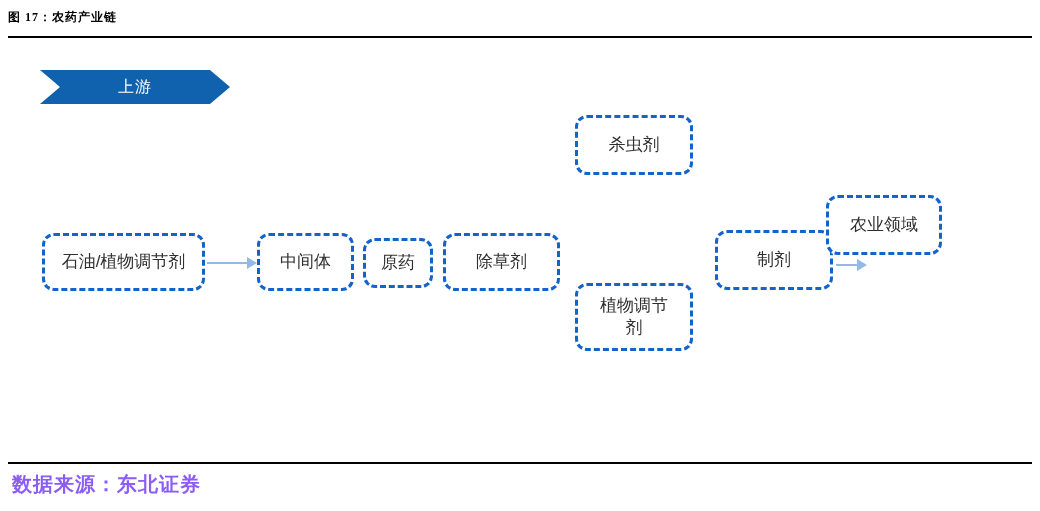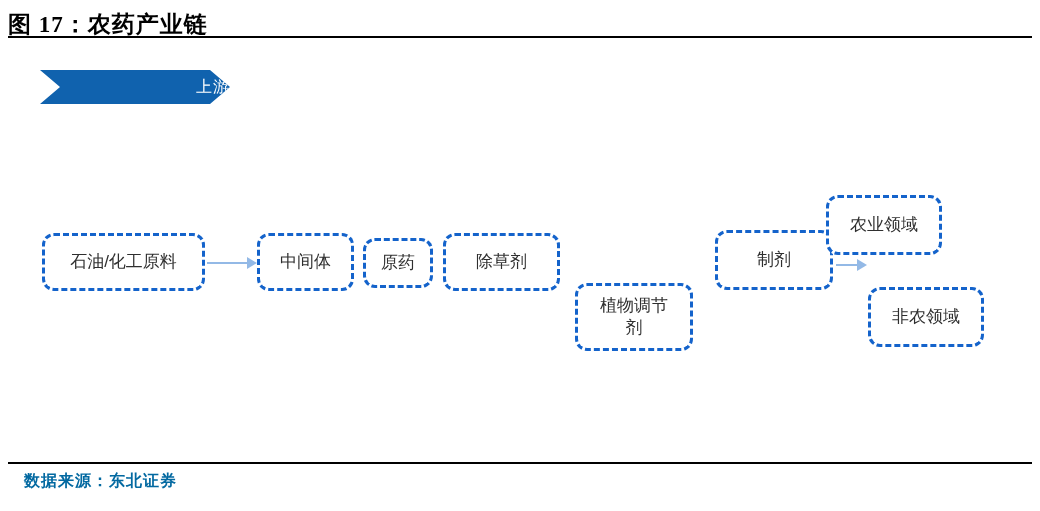--- a/index.html
+++ b/index.html
@@ -11,54 +11,54 @@
     overflow: hidden;
     font-family: "Liberation Sans", sans-serif;
   }
 
   
   .fig-title {
     position: absolute;
     left: 8px; top: 9px;
     font-family: "Liberation Serif", serif;
     font-weight: bold;
-    font-size: 23px;
+    font-size: 12px;
     color: #000000;
     letter-spacing: 1px;
     white-space: nowrap;
   }
   .rule {
     position: absolute;
     left: 8px; width: 1024px;
     height: 2px;
     background: #000000;
   }
   .rule-top { top: 36px; }
   .rule-bottom { top: 462px; height: 2px; }
   .fig-source {
     position: absolute;
-    left: 24px; top: 471px;
+    left: 12px; top: 471px;
     font-family: "Liberation Serif", serif;
     font-weight: bold;
-    font-size: 16px;
-    color: #0369a1;
+    font-size: 20px;
+    color: #8b5cf6;
     letter-spacing: 1px;
     white-space: nowrap;
   }
 
   
   .banner {
     position: absolute;
     top: 70px;
     height: 34px;
     background: var(--banner-blue, #1062AE);
     clip-path: polygon(0 0, calc(100% - 20px) 0, 100% 50%, calc(100% - 20px) 100%, 0 100%, 20px 50%);
     display: flex;
     align-items: center;
-    justify-content: flex-end;
+    justify-content: center;
     color: #ffffff;
     font-size: 16px;
     letter-spacing: 1px;
   }
   .banner-upstream   { left: 40px;  width: 190px; }
   .banner-midstream  { left: 234px; width: 642px; }
   .banner-downstream { left: 880px; width: 133px; }
 
   
   .node {
@@ -117,54 +117,54 @@
 <div id="canvas">
 
   <div class="fig-title">图 17：农药产业链</div>
   <div class="rule rule-top"></div>
 
   <div class="banner banner-upstream">
     <span>上游</span>
   </div>
 
   <div class="node node-petrochemical">
-    <span>石油/化工原料</span>
+    <span>石油/植物调节剂</span>
   </div>
 
   <div class="connector connector-1"></div>
 
   <div class="node node-intermediate">
     <span>中间体</span>
   </div>
 
   <div class="node node-herbicide">
     <span>除草剂</span>
   </div>
 
   <div class="node node-technical">
     <span>原药</span>
   </div>
 
+  <div class="node node-insecticide">
+    <span>杀虫剂</span>
+  </div>
 
 
   <div class="node node-regulator">
     <span>植物调节剂</span>
   </div>
 
 
   <div class="node node-formulation">
     <span>制剂</span>
   </div>
 
   <div class="connector connector-2"></div>
 
   <div class="node node-agri">
     <span>农业领域</span>
   </div>
 
-  <div class="node node-nonagri">
-    <span>非农领域</span>
-  </div>
 
   <div class="rule rule-bottom"></div>
   <div class="fig-source">数据来源：东北证券</div>
 
 </div>
 
 </body></html>

